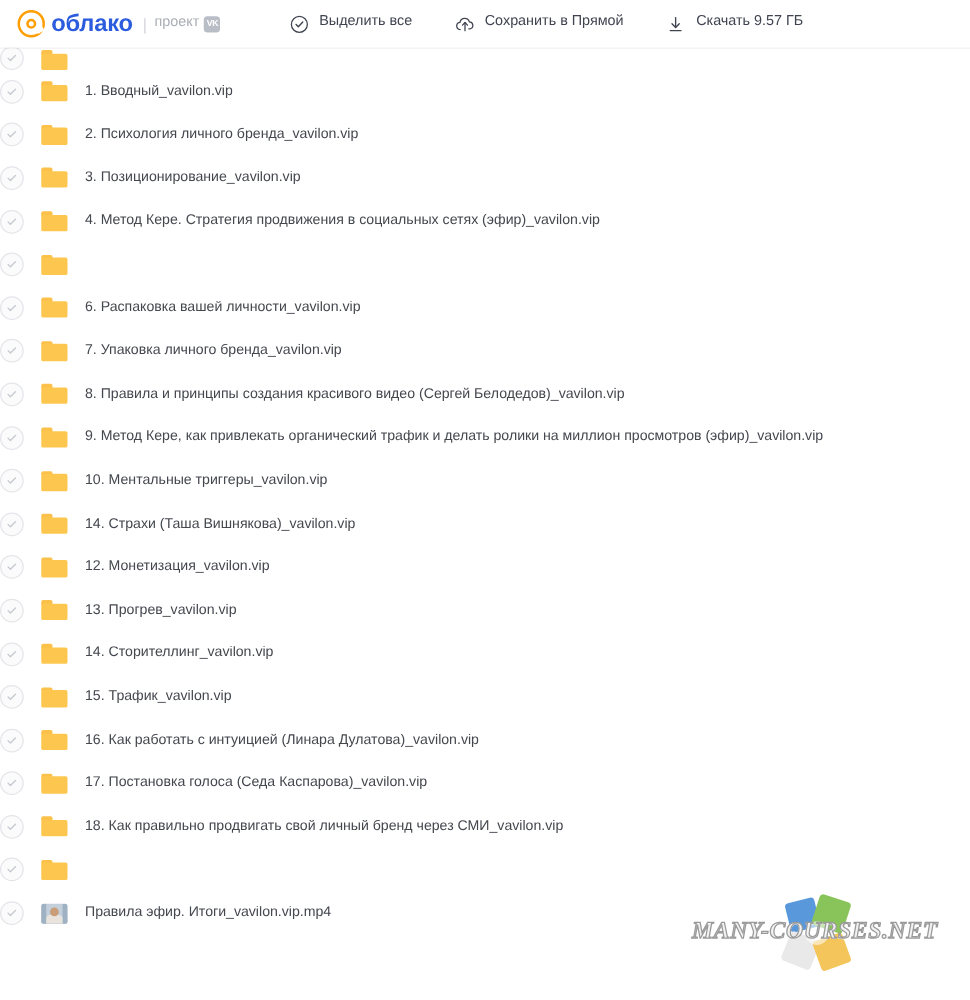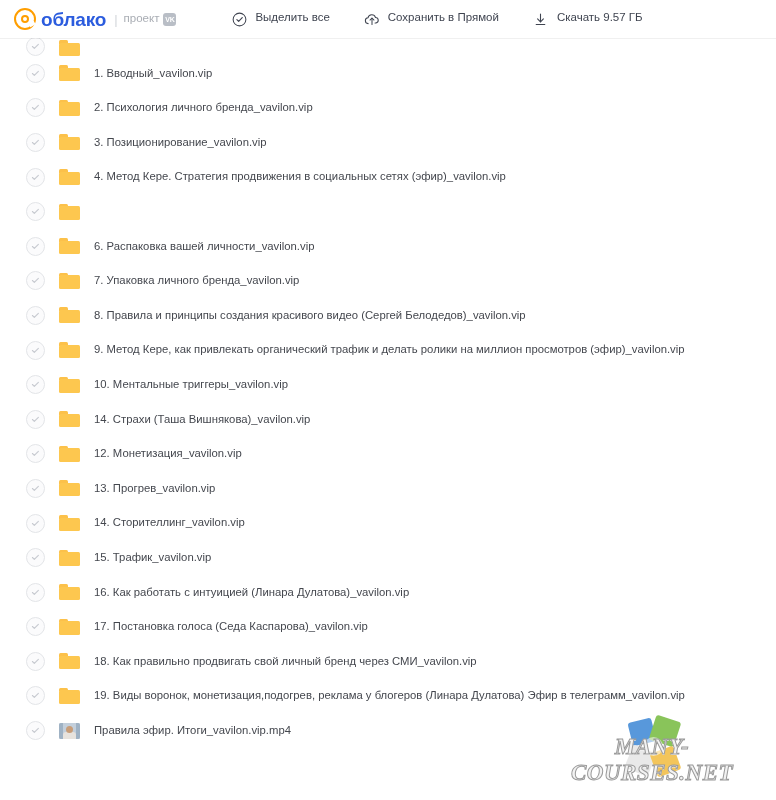--- a/index.html
+++ b/index.html
@@ -65,21 +65,21 @@
   .hdr-btn .ico svg{display:block;}
 
   
   .list{
     position:absolute;top:38px;left:0;width:776px;height:762px;
     background:#ffffff;overflow:hidden;
   }
   .row{
     position:relative;height:34.6px;
     display:flex;align-items:center;
-    padding-left:26px;box-sizing:border-box;
+    box-sizing:border-box;
   }
   .row.clipped{height:18px;align-items:flex-end;overflow:hidden;}
 
   .cb{
     width:17px;height:17px;border-radius:50%;
     border:1px solid #e3e5e8;background:#fbfbfc;
     flex:0 0 auto;margin-right:14px;
     display:flex;align-items:center;justify-content:center;
   }
   .cb svg{display:block;}
@@ -137,21 +137,21 @@
   .wm-q3{left:6px;top:32px;width:25px;height:25px;background:#e8e8e8;
          transform:rotate(22deg);border-radius:3px;}
   .wm-q4{left:31px;top:33px;width:25px;height:25px;background:#f2c14e;
          transform:rotate(-20deg);border-radius:3px;}
   .wm-center{left:22px;top:21px;width:19px;height:19px;background:#ffffff;
          border-radius:50%;opacity:.55;}
   .wm-text{
     position:absolute;left:0;top:18px;width:232px;
     text-align:center;
     font-family:"Liberation Serif","DejaVu Serif",serif;
-    font-size:23px;font-weight:bold;font-style:italic;
+    font-size:19px;font-weight:bold;font-style:italic;
     letter-spacing:0.5px;
     color:#f2f2f2;
     -webkit-text-stroke:1px #9a9a9a;
     text-shadow:0 1px 0 #ffffff;
   }
 </style>
 </head>
 <body>
 
 <div class="header">
@@ -433,21 +433,20 @@
     <div class="row">
       <div class="cb">
         <svg width="9" height="9" viewBox="0 0 10 10">
           <path d="M1.6 5.0 L3.7 7.1 L8.2 2.6" fill="none" stroke="#c7cad0" stroke-width="1.25" stroke-linecap="round" stroke-linejoin="round"></path>
         </svg>
       </div>
       <div class="folder">
         <span class="tab"></span>
         <span class="body"></span>
       </div>
-      <div class="fname">19. Виды воронок, монетизация,подогрев, реклама у блогеров (Линара Дулатова) Эфир в телеграмм_vavilon.vip</div>
     </div>
     <div class="row">
       <div class="cb">
         <svg width="9" height="9" viewBox="0 0 10 10">
           <path d="M1.6 5.0 L3.7 7.1 L8.2 2.6" fill="none" stroke="#c7cad0" stroke-width="1.25" stroke-linecap="round" stroke-linejoin="round"></path>
         </svg>
       </div>
       <div class="thumb">
         <span class="sky"></span>
         <span class="ls"></span>

